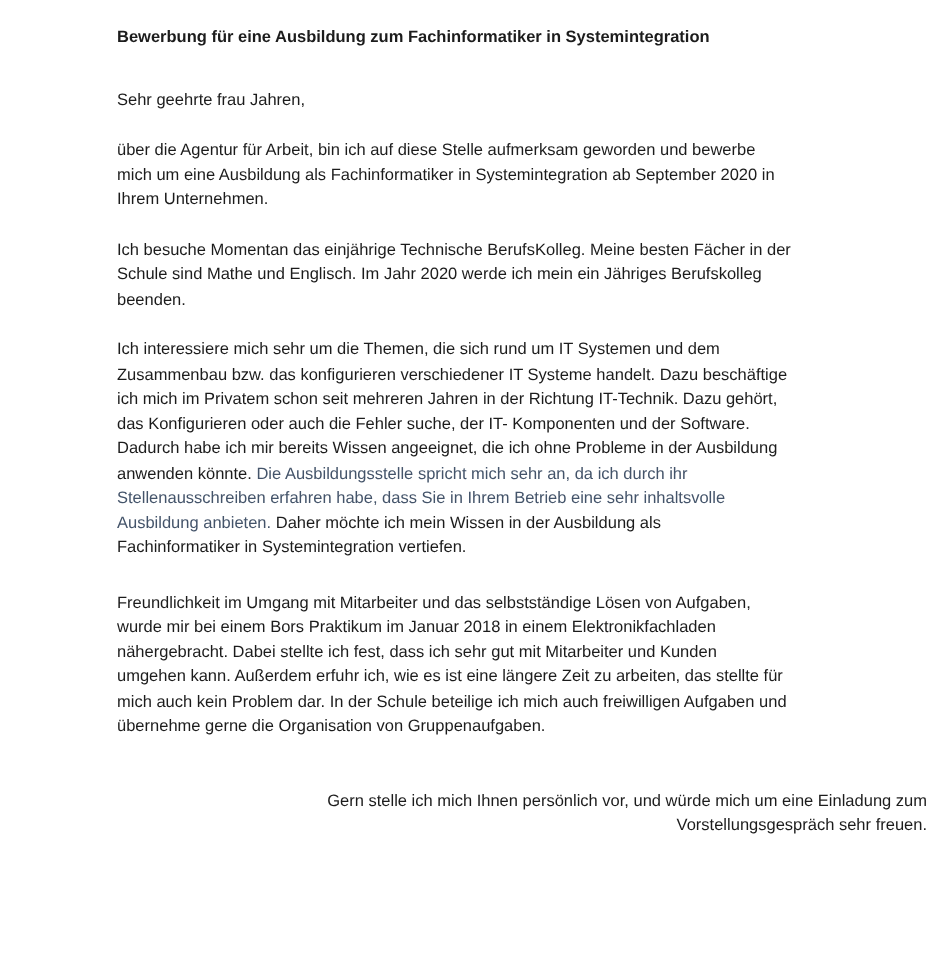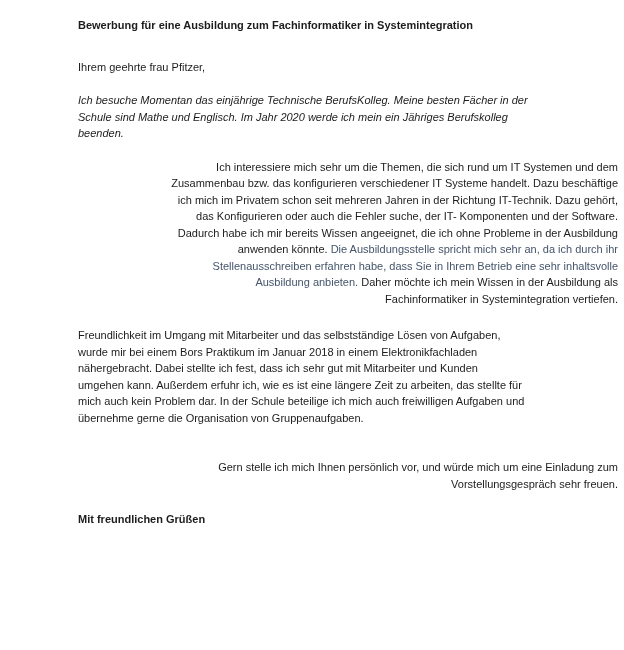--- a/index.html
+++ b/index.html
@@ -24,39 +24,42 @@
     white-space: pre-line; 
   }
   .title {
     font-weight: bold;
     margin: 0;
     font-size: 11px;
     white-space: pre-line;
   }
   .salutation     { margin-top: 25px; }
   .p-intro        { margin-top: 17px; }
-  .p-school       { margin-top: 17px; font-style: italic; }
-  .p-interest     { margin-top: 17px; text-align: right; }
+  .p-school       { margin-top: 17px; }
+  .p-interest     { margin-top: 17px; }
   .p-experience   { margin-top: 20px; }
   .p-closing      { margin-top: 33px; text-align: right; }
   .signoff        { margin-top: 19px; font-weight: bold; }
   .signature      { margin-top: 30px; }
   .highlight {
     color: var(--highlight-text, #44546A);
   }
 </style>
 </head>
 <body>
 
 <div class="page">
 
   <p class="title">Bewerbung für eine Ausbildung zum Fachinformatiker in Systemintegration</p>
 
-  <p class="para salutation">Ihrem geehrte frau Pfitzer,</p>
+  <p class="para salutation">Sehr geehrte frau Jahren,</p>
 
+  <p class="para p-intro">über die Agentur für Arbeit, bin ich auf diese Stelle aufmerksam geworden und bewerbe
+mich um eine Ausbildung als Fachinformatiker in Systemintegration ab September 2020 in
+Ihrem Unternehmen.</p>
 
   <p class="para p-school">Ich besuche Momentan das einjährige Technische BerufsKolleg. Meine besten Fächer in der
 Schule sind Mathe und Englisch. Im Jahr 2020 werde ich mein ein Jähriges Berufskolleg
 beenden.</p>
 
   <p class="para p-interest"><span>Ich interessiere mich sehr um die Themen, die sich rund um IT Systemen und dem
 Zusammenbau bzw. das konfigurieren verschiedener IT Systeme handelt. Dazu beschäftige
 ich mich im Privatem schon seit mehreren Jahren in der Richtung IT-Technik. Dazu gehört,
 das Konfigurieren oder auch die Fehler suche, der IT- Komponenten und der Software.
 Dadurch habe ich mir bereits Wissen angeeignet, die ich ohne Probleme in der Ausbildung

